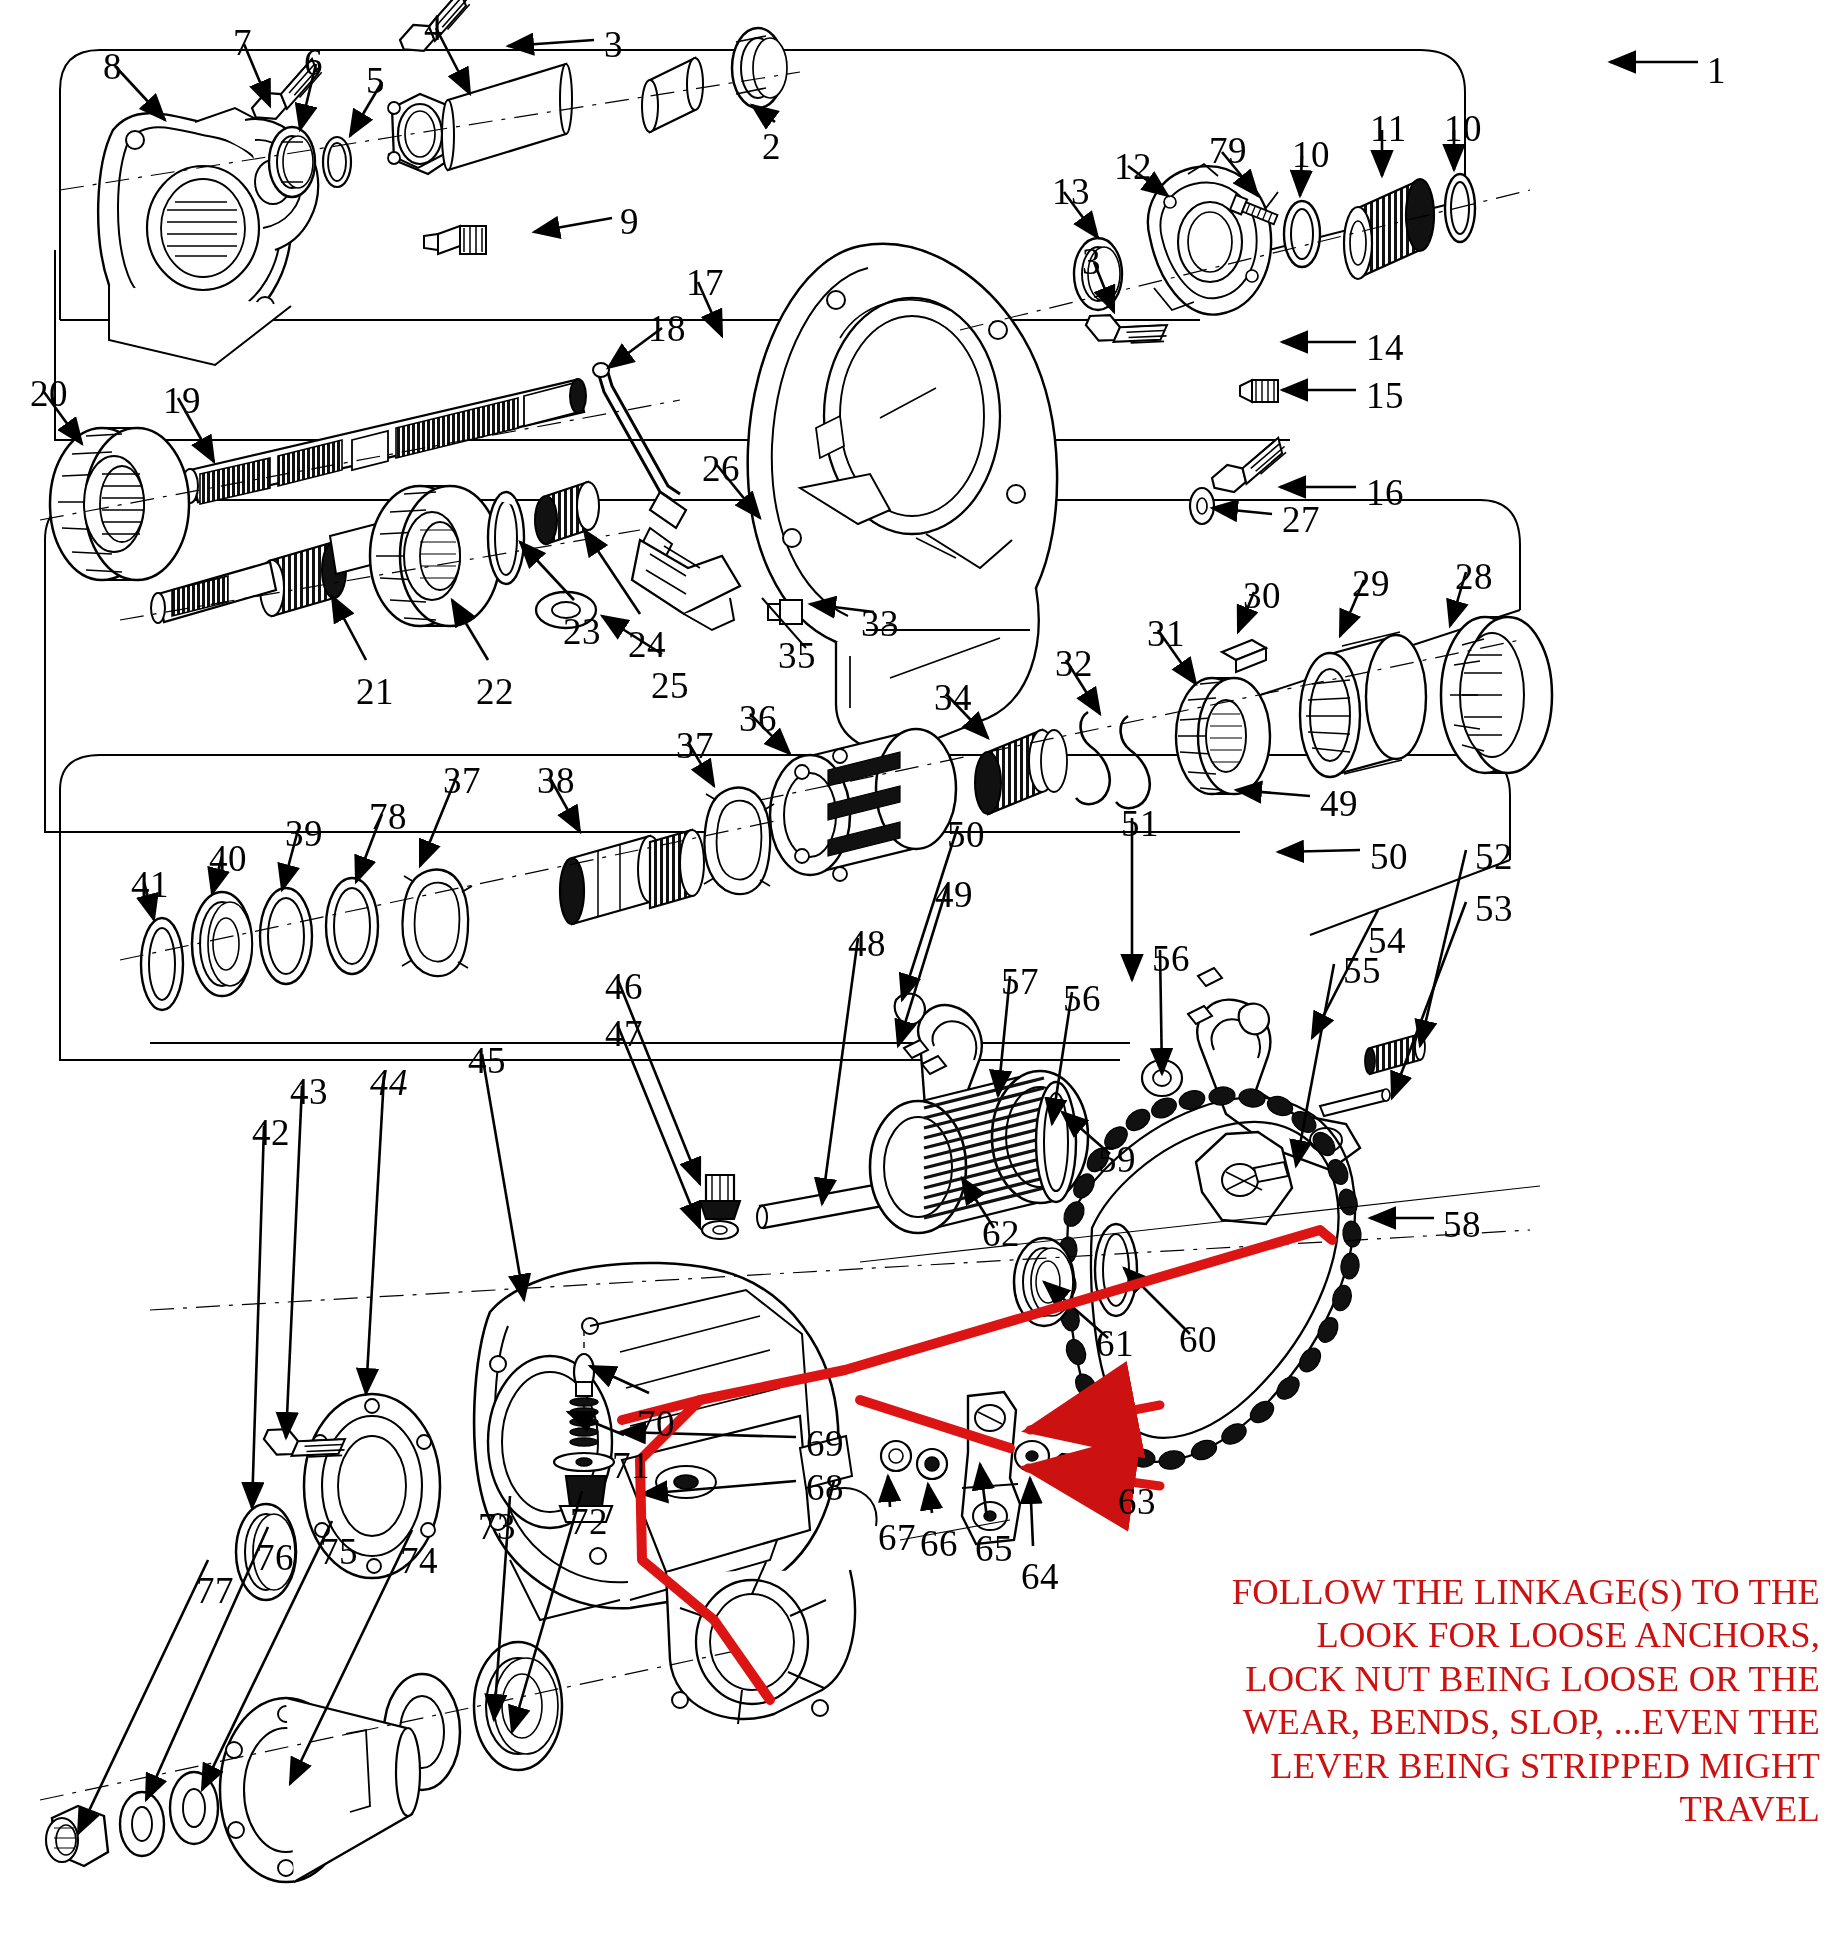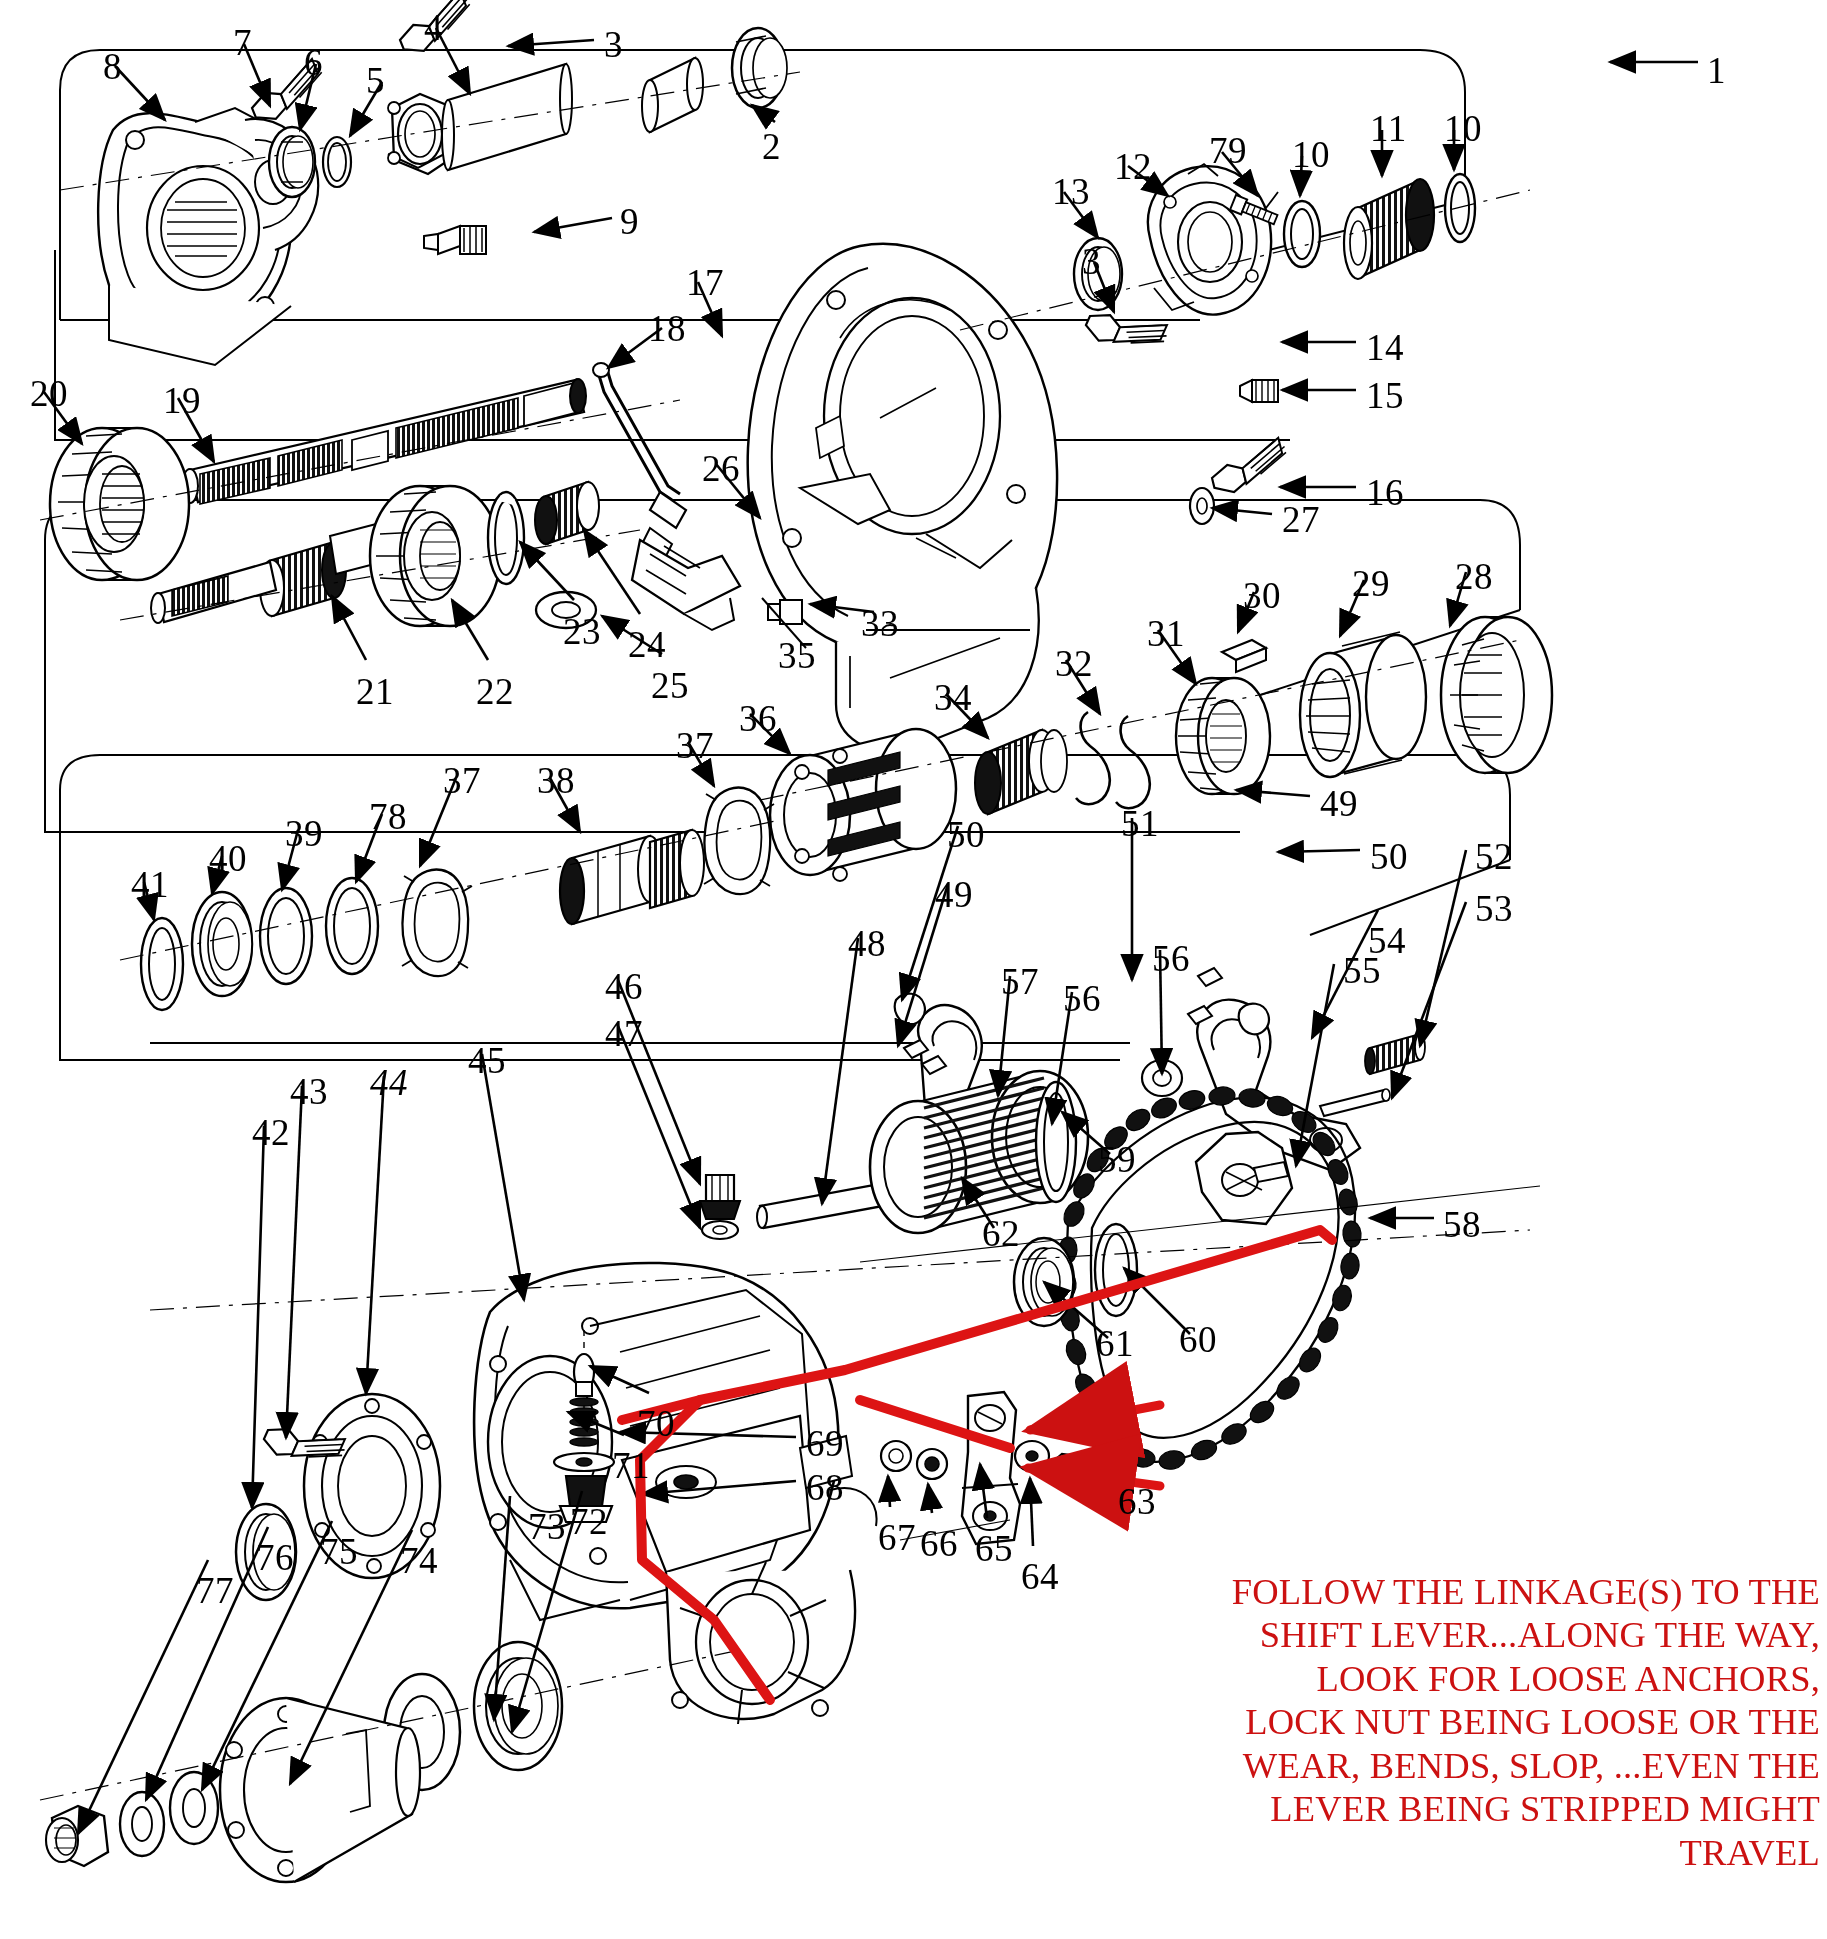--- a/index.html
+++ b/index.html
@@ -935,28 +935,27 @@
     <div class="callout" style="left: 1118px; top: 1483px;">63</div>
     <div class="callout" style="left: 1021px; top: 1558px;">64</div>
     <div class="callout" style="left: 975px; top: 1530px;">65</div>
     <div class="callout" style="left: 920px; top: 1525px;">66</div>
     <div class="callout" style="left: 878px; top: 1519px;">67</div>
     <div class="callout" style="left: 806px; top: 1469px;">68</div>
     <div class="callout" style="left: 806px; top: 1425px;">69</div>
     <div class="callout" style="left: 612px; top: 1447px;">71</div>
     <div class="callout" style="left: 637px; top: 1405px;">70</div>
     <div class="callout" style="left: 570px; top: 1503px;">72</div>
-    <div class="callout" style="left: 528px; top: 1508px;">73</div>
+    <div class="callout" style="left: 478px; top: 1508px;">73</div>
     <div class="callout" style="left: 400px; top: 1542px;">74</div>
     <div class="callout" style="left: 320px; top: 1533px;">75</div>
     <div class="callout" style="left: 256px; top: 1539px;">76</div>
     <div class="callout" style="left: 196px; top: 1572px;">77</div>
   </div>
 
 <div id="annotation" style="color: rgb(204, 17, 17);">
     <div>FOLLOW THE LINKAGE(S) TO THE</div>
-    <div>SHIFT LEVER...ALONG THE WAY,</div>
     <div>LOOK FOR LOOSE ANCHORS,</div>
     <div>LOCK NUT BEING LOOSE OR THE</div>
     <div>WEAR, BENDS, SLOP, ...EVEN THE</div>
     <div>LEVER BEING STRIPPED MIGHT</div>
     <div>TRAVEL</div>
   </div>
 
 </body></html>

